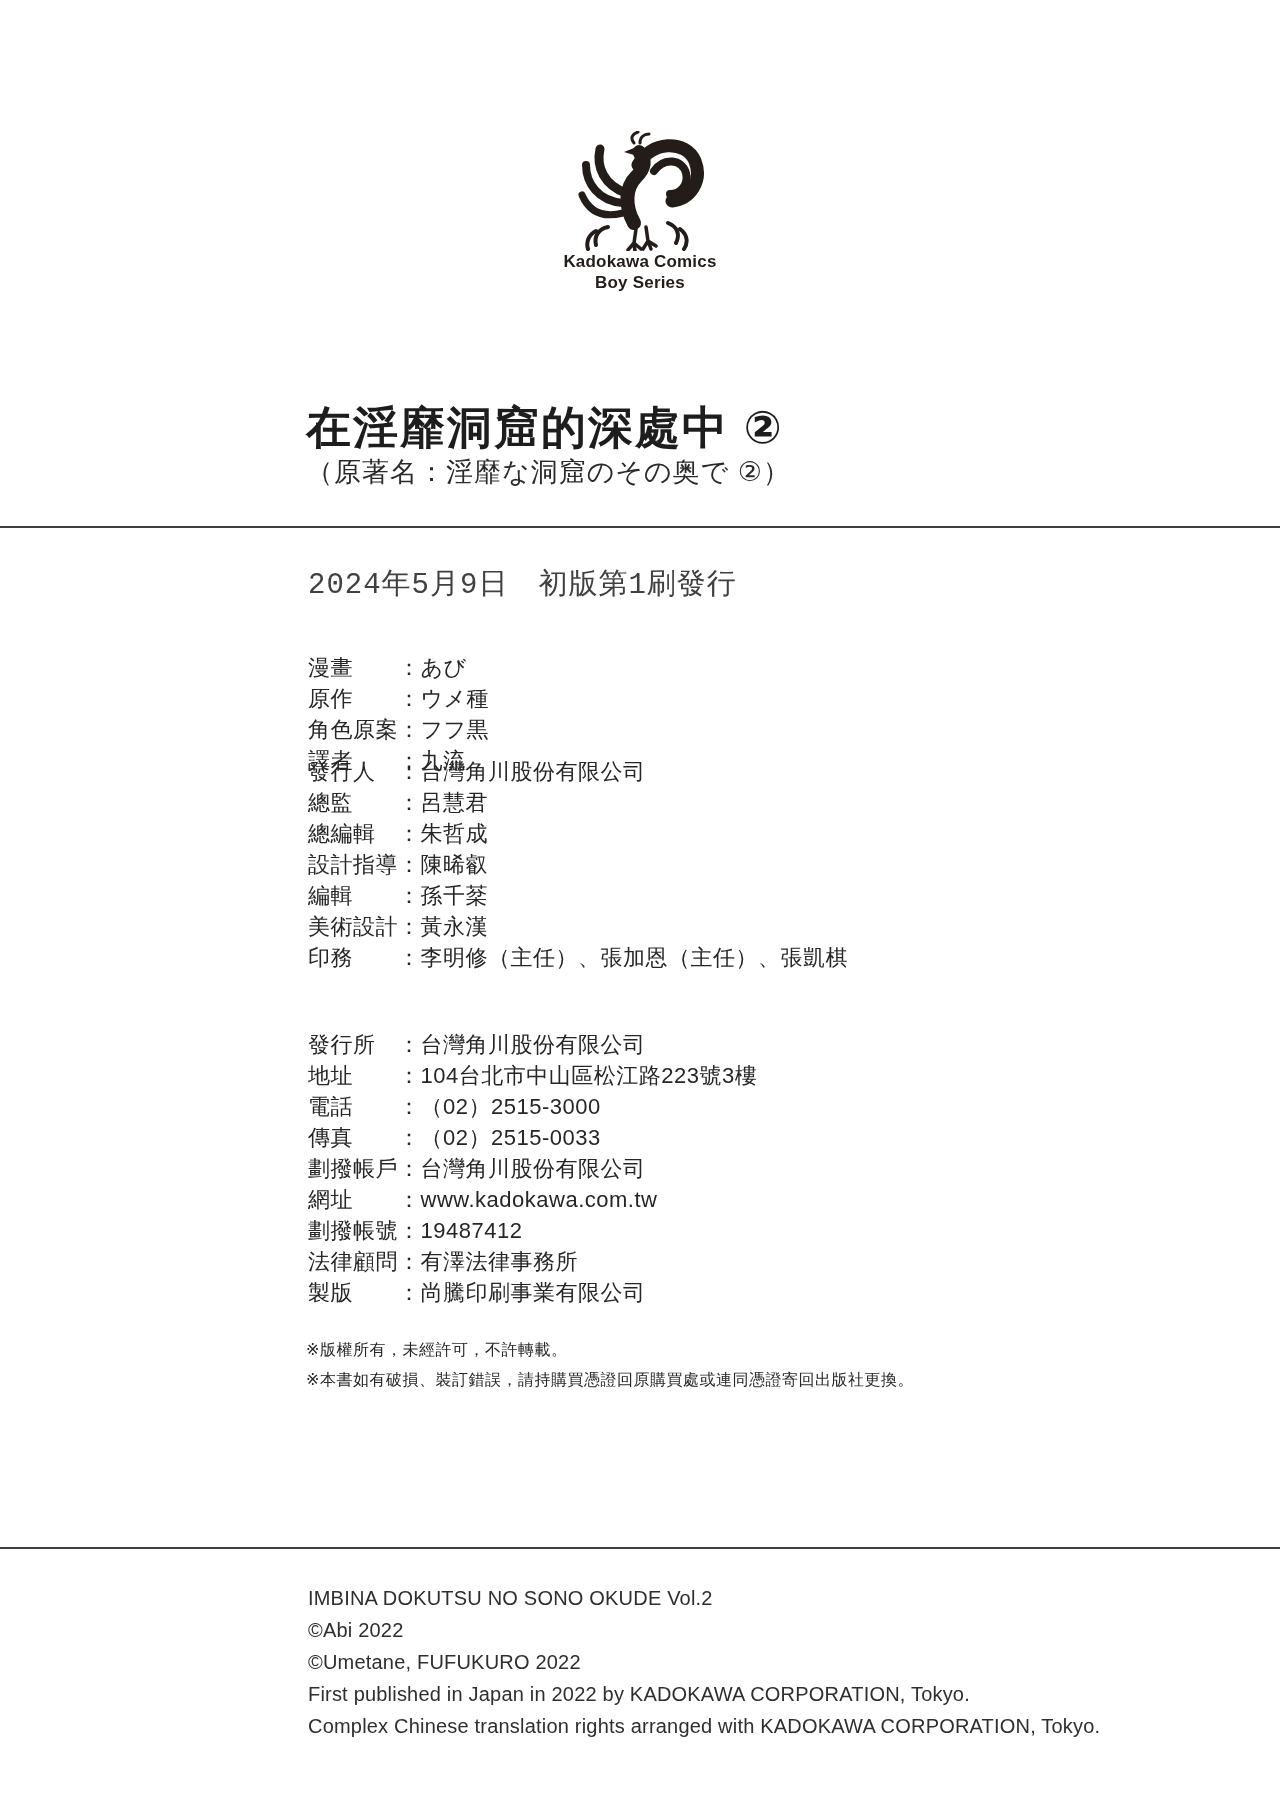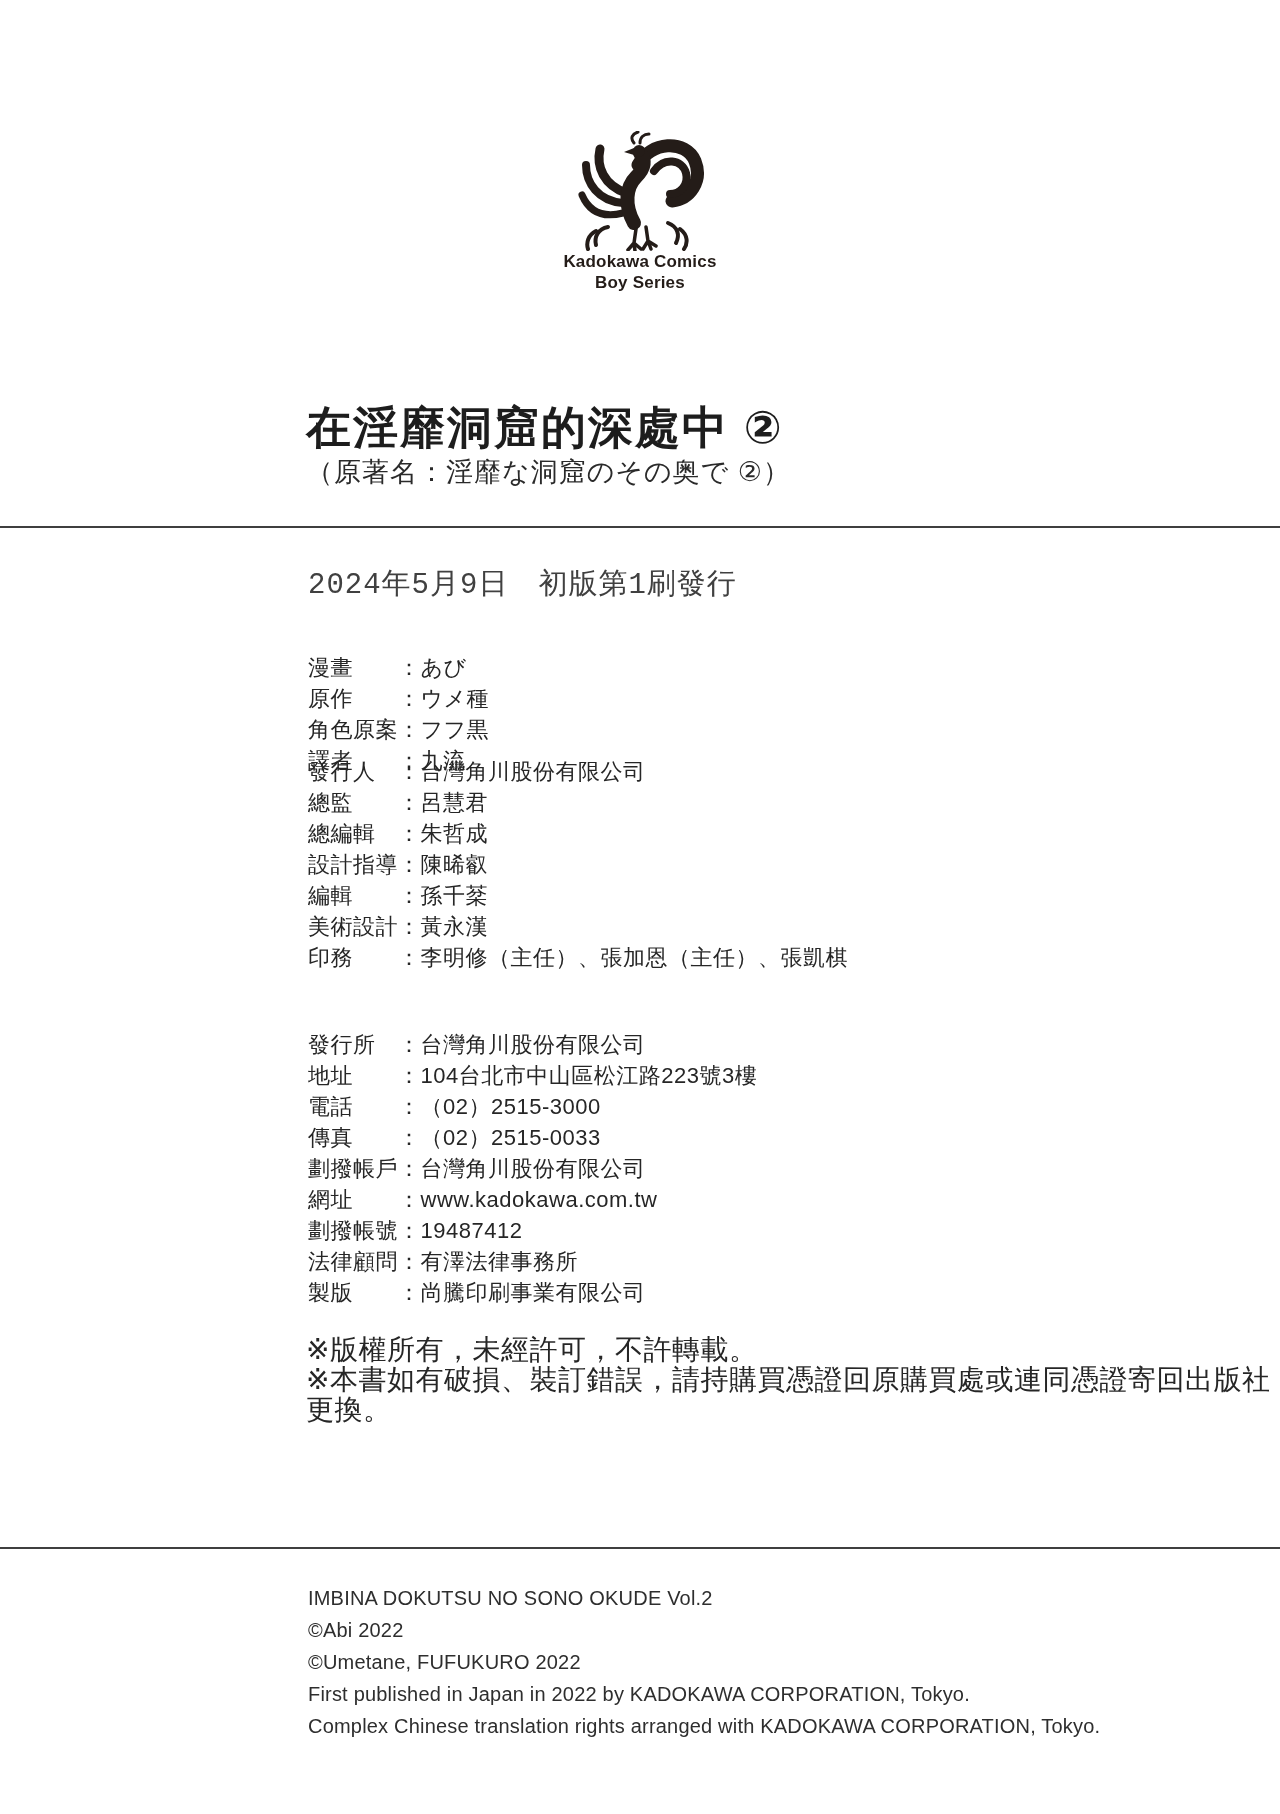--- a/index.html
+++ b/index.html
@@ -42,21 +42,21 @@
     width:90px;height:31px;overflow:hidden;
     vertical-align:top;
     text-align:justify;
     text-align-last:justify;
   }
   .credit-label::after{content:"";display:inline-block;width:100%;height:0;}
   .credit-colon{display:inline-block;}
   .credit-value{display:inline-block;}
 
   
-  .notices{position:absolute;left:306px;top:1335px;font-size:28px;line-height:30px;letter-spacing:0.5px;color:#262626;}
+  .notices{position:absolute;left:306px;top:1335px;font-size:16px;line-height:30px;letter-spacing:0.5px;color:#262626;}
 
   
   .copyright-block{position:absolute;left:308px;top:1582px;font-size:20px;line-height:32px;color:#2e2e2e;letter-spacing:0.2px;}
 </style>
 </head>
 <body>
 
 <div class="page">
 
   <div class="logo-block">

